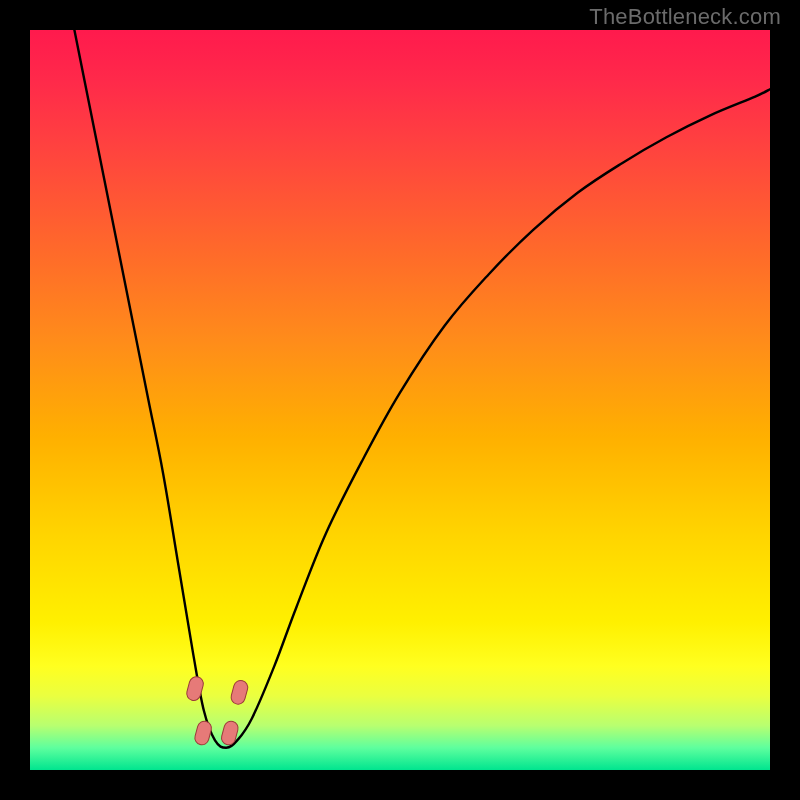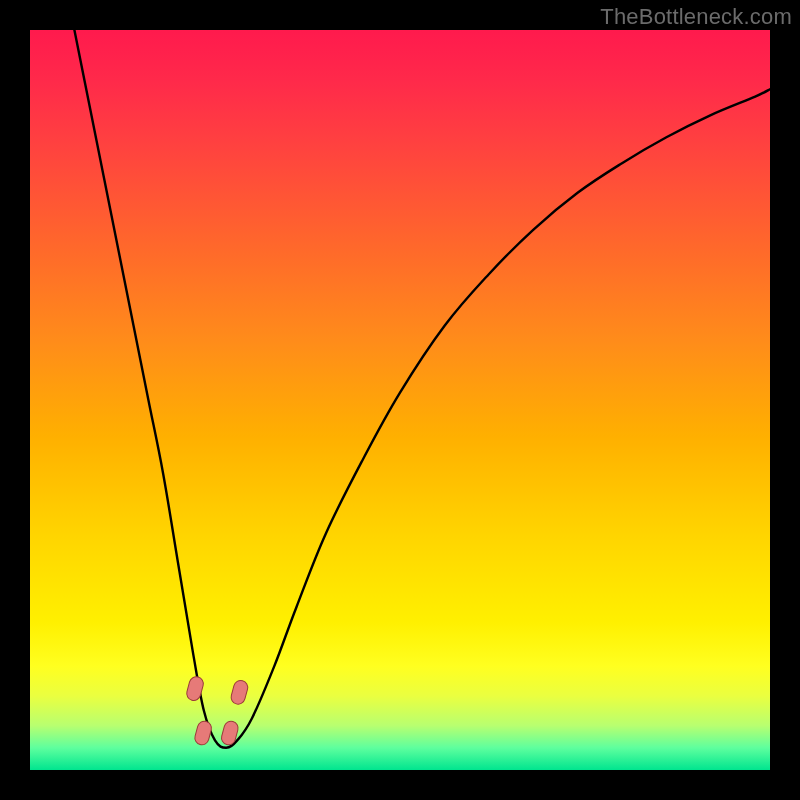--- a/index.html
+++ b/index.html
@@ -46,21 +46,21 @@
   }
   .curve-svg {
     position: absolute;
     inset: 0;
     width: 100%;
     height: 100%;
   }
   .watermark {
     position: absolute;
     top: 4px;
-    right: 8px;
+    right: 19px;
     color: #6b6b6b;
     font-size: 22px;
     letter-spacing: 0.2px;
     user-select: none;
   }
 </style>
 </head>
 <body>
 
 <div class="stage">

